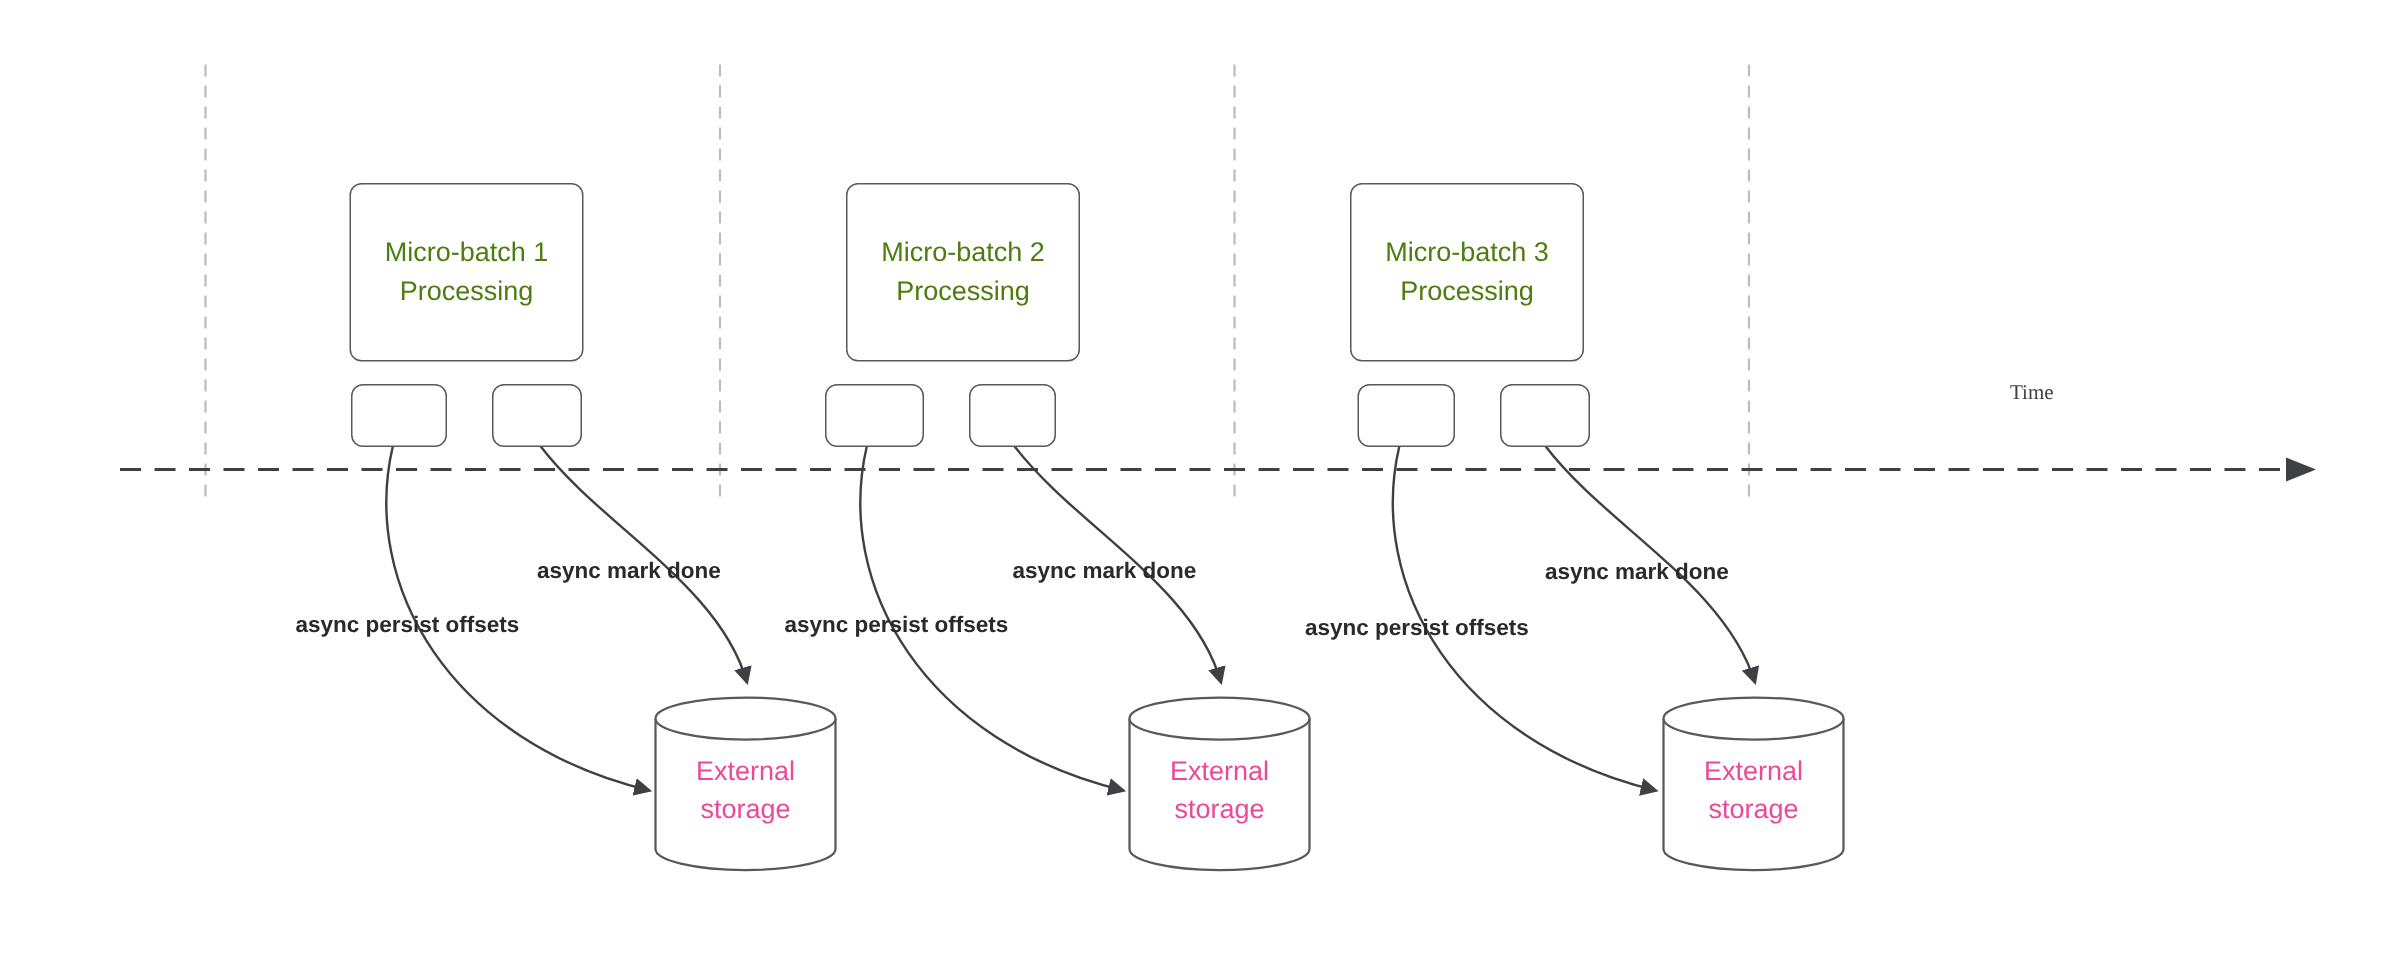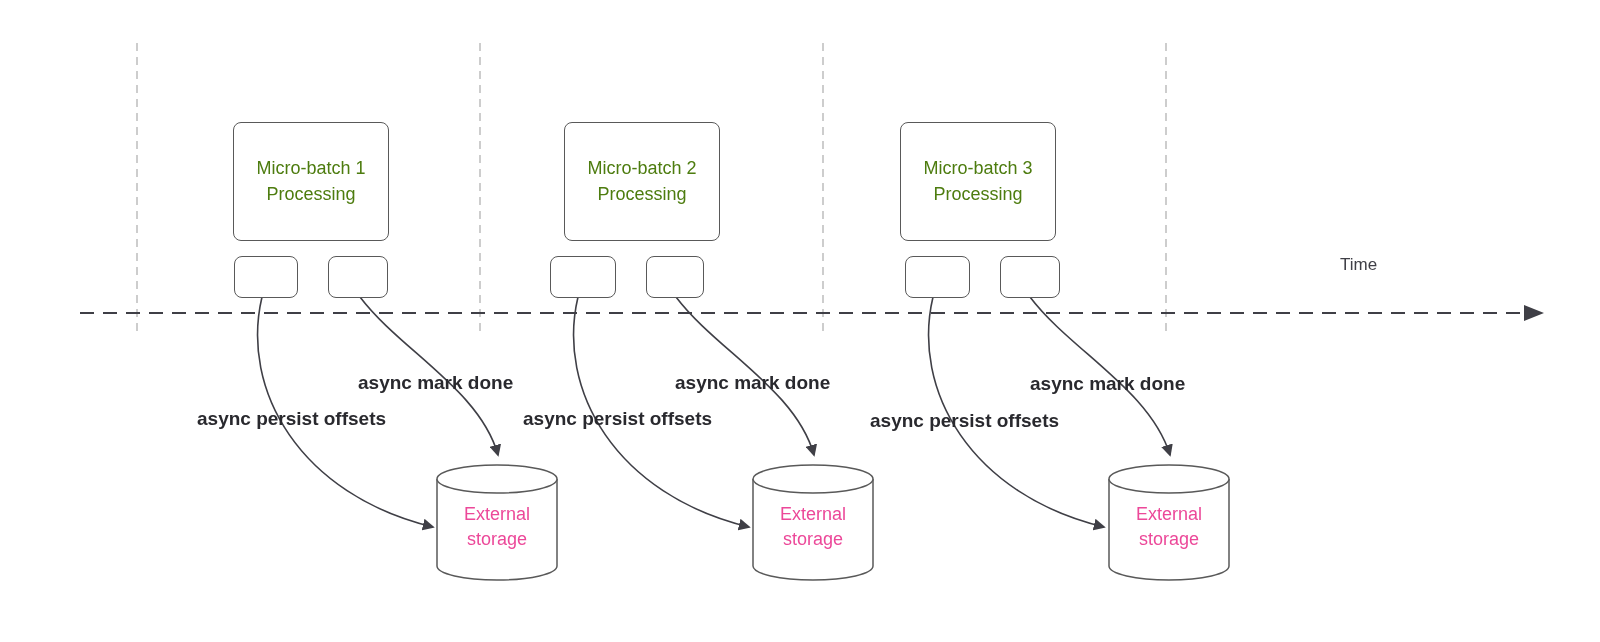--- a/index.html
+++ b/index.html
@@ -27,37 +27,38 @@
   .small-box {
     position:absolute;
     width:62px; height:40px;
     border:1px solid #595959;
     border-radius:8px;
     background:#ffffff;
   }
   .arrow-label {
     position:absolute;
     font-weight:bold;
-    font-size:19px;
+    font-size:15px;
     color:#29292e;
     white-space:nowrap;
   }
   .storage-label {
     position:absolute;
     width:120px;
     text-align:center;
     font-size:18px;
     color:#ec4899;
     white-space:pre-line;
     line-height:1.4;
   }
   .time-label {
     position:absolute;
-    font-size:17px;
+    font-size:14px;
     color:#3f3f46;
+    font-family:Liberation Serif, serif;
   }
 </style>
 </head>
 <body>
 
 <div class="canvas">
 
   <svg class="layer" width="1600" height="642" viewBox="0 0 1600 642">
     <defs>
       <marker id="arrow" viewBox="0 0 10 10" refX="8.5" refY="5" markerWidth="7.5" markerHeight="7.5" orient="auto-start-reverse">

